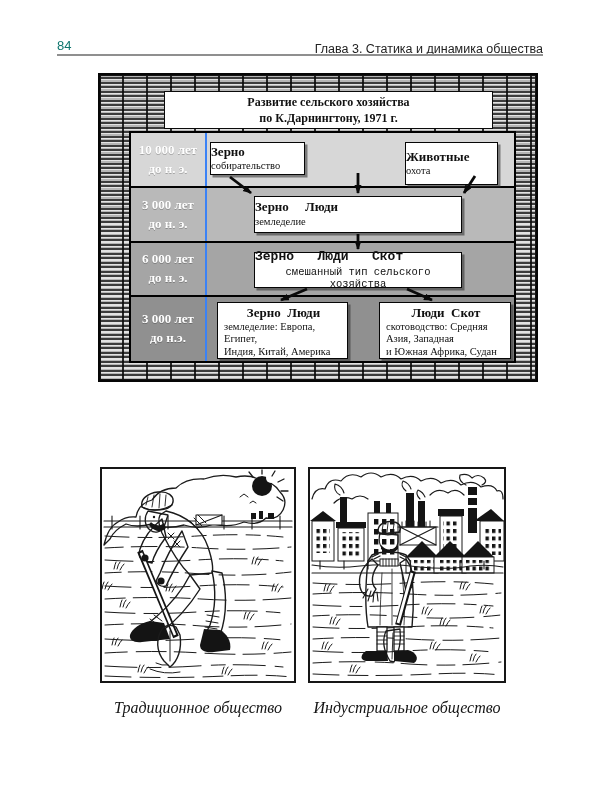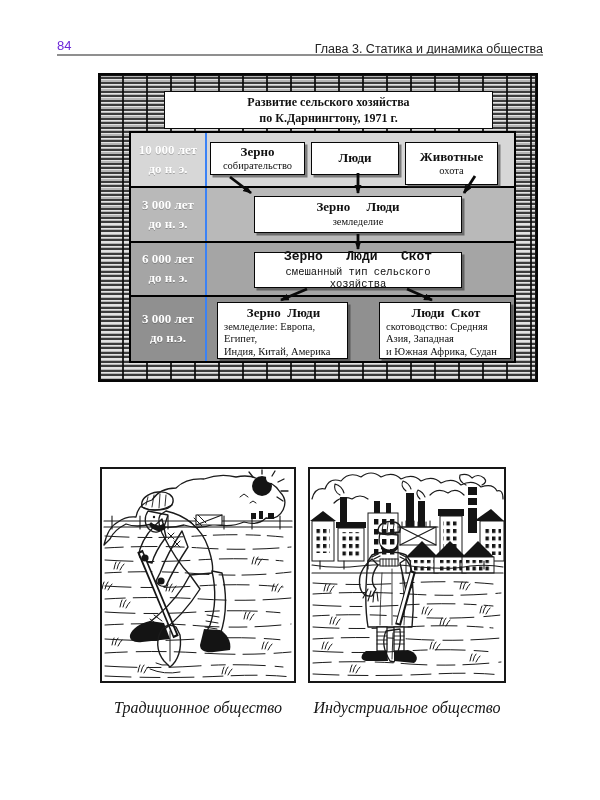--- a/index.html
+++ b/index.html
@@ -1,21 +1,21 @@
 <!DOCTYPE html>
 <html style="--row1_bg: #d7d7d7; --row2_bg: #b9b9b9; --row3_bg: #a5a5a5; --row4_bg: #909090;"><head>
 <meta charset="utf-8">
 <style>
   html,body{margin:0;padding:0;background:#e9e9e9;}
   .page{position:relative;width:600px;height:800px;background:#ffffff;overflow:hidden;
         font-family:"Liberation Serif","DejaVu Serif",serif;color:#111;}
 
   
   .pagenum{position:absolute;left:57px;top:38px;font-family:"Liberation Sans","DejaVu Sans",sans-serif;
-           font-size:13px;color:#6d28d9;}
+           font-size:13px;color:#0f766e;}
   .chapter{position:absolute;right:57px;top:42px;font-family:"Liberation Sans","DejaVu Sans",sans-serif;
            font-size:12.5px;color:#222;}
   .headrule{position:absolute;left:57px;top:54px;width:486px;height:2px;background:#8f8f8f;}
 
   
   .frame{position:absolute;left:98px;top:73px;width:440px;height:309px;box-sizing:border-box;
          border:2px solid #060606;
          background-image:
            repeating-linear-gradient(90deg, rgba(0,0,0,0) 0 22px, rgba(10,10,10,.85) 22px 24px),
            repeating-linear-gradient(180deg, #e3e3e3 0 1px, #b5b5b5 1px 2.5px, #3c3c3c 2.5px 4.5px);
@@ -30,21 +30,21 @@
   .r1{height:55px;background:var(--row1_bg,#d7d7d7);}
   .r2{height:55px;background:var(--row2_bg,#b9b9b9);}
   .r3{height:54px;background:var(--row3_bg,#a6a6a6);}
   .r4{height:64px;background:var(--row4_bg,#919191);}
   .plabel{width:74px;border-right:2px solid #3b82f6;box-sizing:content-box;display:flex;align-items:center;
           justify-content:center;text-align:center;color:#fff;font-weight:bold;font-size:13px;
           line-height:1.45;white-space:pre-line;text-shadow:0 1px 0 rgba(0,0,0,.25);}
   .rcontent{flex:1;}
   .tbox{position:absolute;box-sizing:border-box;background:#fff;border:1px solid #060606;
         box-shadow:2.5px 2.5px 0 rgba(45,45,45,.55);display:flex;flex-direction:column;
-        align-items:center;justify-content:center;z-index:4;}
+        align-items:flex-start;justify-content:center;z-index:4;}
   .box-title{font-weight:bold;font-size:13px;line-height:1.15;white-space:pre;}
   .box-sub{font-size:10.5px;line-height:1.18;text-align:center;white-space:pre-line;}
   .tbox.wide .box-sub{margin-top:1px;}
   .tbox.regions{align-items:flex-start;padding:3px 4px 2px 6px;justify-content:flex-start;}
   .tbox.regions .box-title{align-self:center;}
   .tbox.regions .box-sub{text-align:left;}
   .b1{left:79px;top:9px;width:95px;height:33px;}
   .b2{left:180px;top:9px;width:88px;height:33px;}
   .b3{left:274px;top:9px;width:93px;height:43px;}
   .b4{left:123px;top:63px;width:208px;height:37px;}
@@ -95,23 +95,20 @@
       </div>
       <div class="trow r4">
         <div class="plabel">3 000 лет
 до н.э.</div>
         <div class="rcontent"></div>
       </div>
 
       <div class="tbox b1">
         <div class="box-title">Зерно</div>
         <div class="box-sub">собирательство</div>
-      </div>
-      <div class="tbox b2">
-        <div class="box-title">Люди</div>
       </div>
       <div class="tbox b3">
         <div class="box-title">Животные</div>
         <div class="box-sub">охота</div>
       </div>
       <div class="tbox b4 wide">
         <div class="box-title">Зерно     Люди</div>
         <div class="box-sub">земледелие</div>
       </div>
       <div class="tbox b5 wide">

